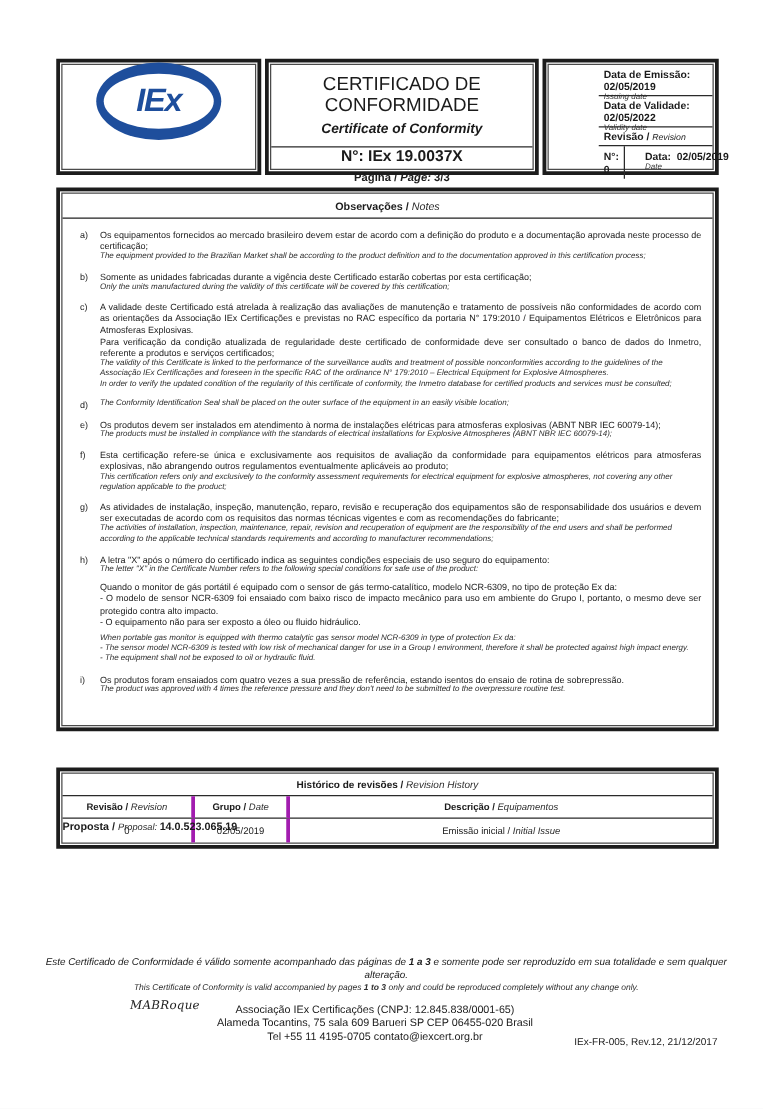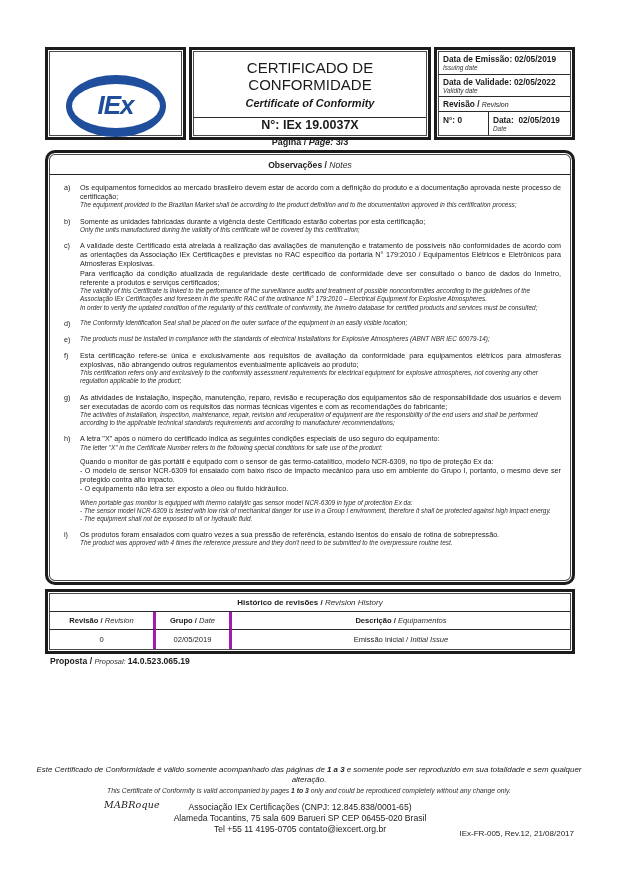--- a/index.html
+++ b/index.html
@@ -13,53 +13,53 @@
     color: #1b1b1b;
     overflow: hidden;
   }
   .thick-box {
     border: 3px solid #1c1c1c;
     box-shadow: inset 0 0 0 1px #ffffff, inset 0 0 0 2px #4a4a4a;
     background: #fff;
   }
   
   .header { position: absolute; top: 47px; left: 45px; width: 530px; height: 93px; display: flex; gap: 3px; }
-  .logo-box { width: 141px; flex: none; display: flex; align-items: flex-end; justify-content: center; }
+  .logo-box { width: 164px; flex: none; display: flex; align-items: flex-start; justify-content: center; }
   .logo { width: 100px; height: 62px; border-radius: 50%; display: flex; align-items: center; justify-content: center; }
   .logo-inner { width: 88px; height: 44px; background: #fff; border-radius: 50%; display: flex; align-items: center; justify-content: center; }
   .logo-text { font-weight: bold; font-style: italic; font-size: 26px; letter-spacing: -1px; padding-bottom: 2px; }
   .title-box { flex: 1; display: flex; flex-direction: column; padding: 2px; }
   .title-top { border-bottom: 1px solid #2a2a2a; text-align: center; padding: 7px 2px 8px; }
   .title-main { font-weight: normal; font-size: 15px; }
   .title-sub { font-weight: bold; font-style: italic; font-size: 11px; margin-top: 4px; }
   .title-bottom { flex: 1; display: flex; flex-direction: column; justify-content: center; text-align: center; }
   .cert-no { font-weight: bold; font-size: 12.5px; }
   .page-line { font-weight: bold; font-size: 9px; margin-top: 5px; }
   .it { font-style: italic; }
   .right-box { width: 141px; flex: none; display: flex; flex-direction: column; padding: 2px; }
-  .r-row { border-bottom: 1px solid #2a2a2a; padding: 2px 4px; }
-  .r-row.last { border-bottom: none; flex: 1; display: flex; padding: 0; }
+  .r-row { border-bottom: 1px solid #2a2a2a; padding: 2px 4px; margin-left: 40px; }
+  .r-row.last { border-bottom: none; flex: 1; display: flex; padding: 0; gap: 12px; }
   .r-main { font-weight: bold; font-size: 8.3px; }
   .r-sub { font-style: italic; font-size: 6.4px; color: #333; }
   .r-cell-left { width: 50px; border-right: 1px solid #2a2a2a; padding: 3px 4px; }
   .r-cell-right { flex: 1; padding: 3px 4px; }
   
-  .obs-box { position: absolute; top: 150px; left: 45px; width: 530px; height: 435px; overflow: hidden; border-radius: 10px; }
+  .obs-box { position: absolute; top: 150px; left: 45px; width: 530px; height: 435px; overflow: hidden; }
   .obs-title { margin: 2px 2px 0; border-bottom: 1.5px solid #222; text-align: center; padding: 5px 0 4px; font-size: 8.6px; }
   .obs-title .pt { font-weight: bold; }
   .obs-title .en { font-style: italic; color: #2e2e2e; }
   .obs-list { padding: 8px 11px 0 8px; }
   .obs-item { display: flex; margin-bottom: 7px; }
   .obs-letter { flex: none; width: 24px; padding-left: 8px; font-size: 7.2px; }
   .obs-body { flex: 1; }
   .obs-pt { font-size: 7.2px; line-height: 1.28; text-align: justify; }
   .obs-en { font-size: 6.4px; line-height: 1.28; font-style: italic; color: #2d2d2d; }
   .gap { margin-top: 5px; }
   
-  .history { position: absolute; top: 589px; left: 45px; width: 530px; }
+  .history { position: absolute; top: 614px; left: 45px; width: 530px; }
   .h-title { margin: 2px 2px 0; border-bottom: 1px solid #2a2a2a; text-align: center; padding: 4px 0; font-size: 8px; }
   .h-title .pt { font-weight: bold; }
   .h-title .en { font-style: italic; color: #2e2e2e; }
   .h-grid { display: grid; grid-template-columns: 106px 76px 1fr; margin: 0 2px 2px; }
   .h-cell { text-align: center; font-size: 7.6px; padding: 4px 2px; }
   .h-head { border-bottom: 1px solid #2a2a2a; }
   .h-head .pt { font-weight: bold; }
   .h-head .en, .h-data .en { font-style: italic; color: #2e2e2e; }
   .h-vline { border-right: 3px solid #a21caf; }
   .h-data { padding: 5px 2px; }
@@ -155,20 +155,21 @@
         </div>
         <div class="obs-item">
           <div class="obs-letter">d)</div>
           <div class="obs-body">
             <div class="obs-en">The Conformity Identification Seal shall be placed on the outer surface of the equipment in an easily visible location;</div>
           </div>
         </div>
         <div class="obs-item">
           <div class="obs-letter">e)</div>
           <div class="obs-body">
+            <div class="obs-pt">Os produtos devem ser instalados em atendimento à norma de instalações elétricas para atmosferas explosivas (ABNT NBR IEC 60079-14);</div>
             <div class="obs-en">The products must be installed in compliance with the standards of electrical installations for Explosive Atmospheres (ABNT NBR IEC 60079-14);</div>
           </div>
         </div>
         <div class="obs-item">
           <div class="obs-letter">f)</div>
           <div class="obs-body">
             <div class="obs-pt">Esta certificação refere-se única e exclusivamente aos requisitos de avaliação da conformidade para equipamentos elétricos para atmosferas explosivas, não abrangendo outros regulamentos eventualmente aplicáveis ao produto;</div>
             <div class="obs-en">This certification refers only and exclusively to the conformity assessment requirements for electrical equipment for explosive atmospheres, not covering any other regulation applicable to the product;</div>
           </div>
         </div>
@@ -179,21 +180,21 @@
             <div class="obs-en">The activities of installation, inspection, maintenance, repair, revision and recuperation of equipment are the responsibility of the end users and shall be performed according to the applicable technical standards requirements and according to manufacturer recommendations;</div>
           </div>
         </div>
         <div class="obs-item">
           <div class="obs-letter">h)</div>
           <div class="obs-body">
             <div class="obs-pt">A letra "X" após o número do certificado indica as seguintes condições especiais de uso seguro do equipamento:</div>
             <div class="obs-en">The letter "X" in the Certificate Number refers to the following special conditions for safe use of the product:</div>
             <div class="obs-pt gap">Quando o monitor de gás portátil é equipado com o sensor de gás termo-catalítico, modelo NCR-6309, no tipo de proteção Ex da:</div>
             <div class="obs-pt">- O modelo de sensor NCR-6309 foi ensaiado com baixo risco de impacto mecânico para uso em ambiente do Grupo I, portanto, o mesmo deve ser protegido contra alto impacto.</div>
-            <div class="obs-pt">- O equipamento não letra ser exposto a óleo ou fluido hidráulico.</div>
+            <div class="obs-pt">- O equipamento não para ser exposto a óleo ou fluido hidráulico.</div>
             <div class="obs-en gap">When portable gas monitor is equipped with thermo catalytic gas sensor model NCR-6309 in type of protection Ex da:</div>
             <div class="obs-en">- The sensor model NCR-6309 is tested with low risk of mechanical danger for use in a Group I environment, therefore it shall be protected against high impact energy.</div>
             <div class="obs-en">- The equipment shall not be exposed to oil or hydraulic fluid.</div>
           </div>
         </div>
         <div class="obs-item">
           <div class="obs-letter">i)</div>
           <div class="obs-body">
             <div class="obs-pt">Os produtos foram ensaiados com quatro vezes a sua pressão de referência, estando isentos do ensaio de rotina de sobrepressão.</div>
             <div class="obs-en">The product was approved with 4 times the reference pressure and they don't need to be submitted to the overpressure routine test.</div>
@@ -230,15 +231,15 @@
   </div>
 
   <div class="signature">MABRoque</div>
 
   <div class="address">
     <div>Associação IEx Certificações (CNPJ: 12.845.838/0001-65)</div>
     <div>Alameda Tocantins, 75 sala 609 Barueri SP CEP 06455-020 Brasil</div>
     <div>Tel +55 11 4195-0705 contato@iexcert.org.br</div>
   </div>
 
-  <div class="form-code">IEx-FR-005, Rev.12, 21/08/2017</div>
+  <div class="form-code">IEx-FR-005, Rev.12, 21/12/2017</div>
 
 </div>
 
 </body></html>

